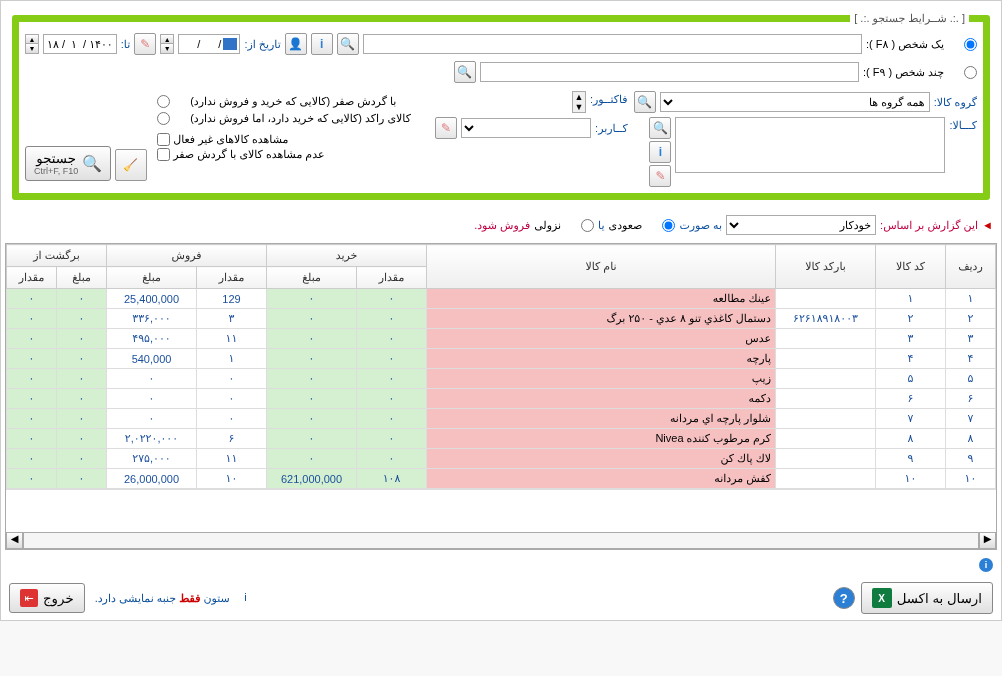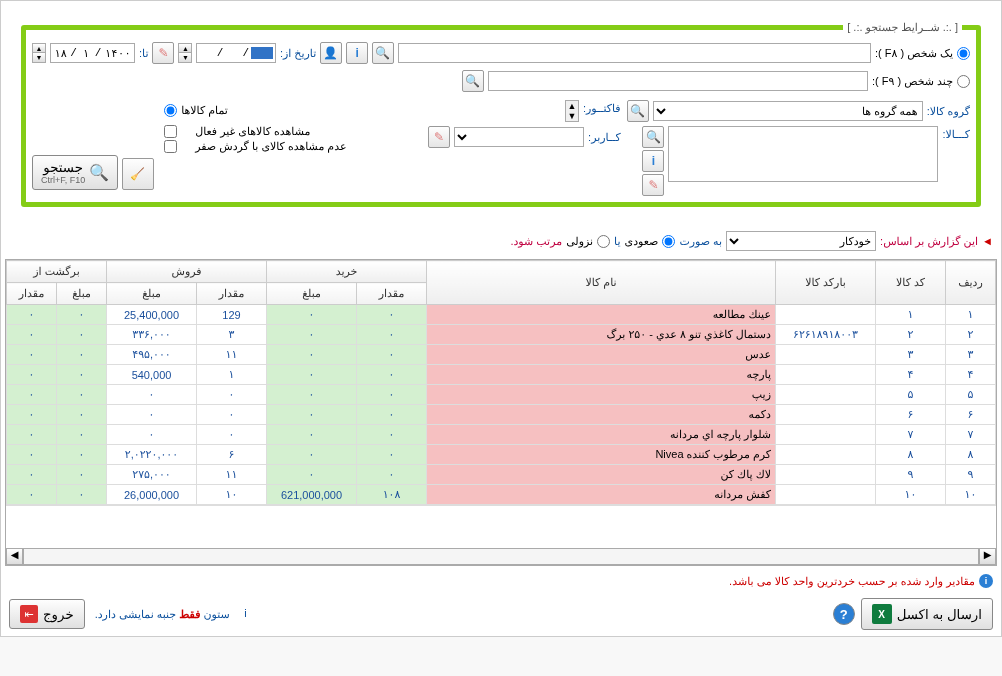--- a/index.html
+++ b/index.html
@@ -1,44 +1,44 @@
 <!DOCTYPE html>
 <html dir="rtl" lang="fa"><head>
 <meta charset="utf-8">
 <style>
 * { box-sizing: border-box; margin: 0; padding: 0; }
 body { font-family: Tahoma, sans-serif; font-size: 11px; background: #f8f8f8; direction: rtl; }
 .window { width: 1002px; background: #fff; border: 1px solid #ccc; }
-fieldset { border: 5px solid #84cc16; margin: 20px; padding: 6px; border-radius: 3px; position: relative; }
+fieldset { border: 7px solid #84cc16; margin: 11px; padding: 6px; border-radius: 3px; position: relative; }
 fieldset > legend { font-size: 11px; color: #555; padding: 0 4px; text-align: right; margin-right: 8px; }
 .label { color: #0a4f9c; font-size: 11px; white-space: nowrap; }
 .input { border: 1px solid #aaa; height: 20px; padding: 0 4px; font-family: inherit; font-size: 11px; }
 .btn-icon { width: 22px; height: 22px; border: 1px solid #999; background: linear-gradient(#fefefe,#e5e5e5); border-radius: 2px; display: inline-flex; align-items: center; justify-content: center; cursor: pointer; font-size: 12px; }
 
 .topsearch { display: flex; align-items: center; gap: 4px; padding: 2px 0; }
-.radio-lbl { display: flex; align-items: center; gap: 4px; white-space: nowrap; }
+.radio-lbl { display: flex; align-items: center; gap: 20px; white-space: nowrap; }
 
 .mainfilters { display: flex; gap: 6px; }
 .leftblock { display: flex; flex-direction: column; gap: 4px; }
 .gblock { display: flex; align-items: center; gap: 4px; }
 .kala-area { display: flex; align-items: stretch; gap: 4px; }
 .kala-box { border: 1px solid #aaa; width: 270px; height: 56px; background: #fff; }
 .icon-col { display: flex; flex-direction: column; gap: 2px; }
 
 .factor-block { display: flex; align-items: stretch; gap: 4px; }
 .factor-list { border: 1px solid #aaa; width: 130px; height: 56px; overflow: hidden; background: #fff; font-size: 11px; padding: 1px; }
 .factor-list .item { display: flex; align-items: center; gap: 3px; padding: 0 2px; }
 .factor-list .item.sel { background: #d0d0d0; }
 .scroll-ctrl { display: flex; flex-direction: column; justify-content: space-between; border: 1px solid #aaa; width: 14px; background: #f0f0f0; font-size: 9px; }
 .scroll-ctrl div { text-align: center; cursor: pointer; }
 
 .goods-radio { padding: 2px 0; }
 .goods-radio .radio-lbl { display: flex; justify-content: flex-end; padding: 2px 0; }
 .checks { display: flex; flex-direction: column; align-items: flex-end; gap: 2px; }
-.chk { display: flex; align-items: center; gap: 18px; justify-content: flex-end; }
+.chk { display: flex; align-items: center; gap: 3px; justify-content: flex-end; }
 
 .search-btn { display: inline-flex; align-items: center; gap: 4px; border: 1px solid #888; background: linear-gradient(#fefefe,#e0e0e0); padding: 4px 8px; border-radius: 3px; cursor: pointer; }
 .search-btn .sub { font-size: 9px; color: #666; display: block; }
 
 .sortbar { display: flex; align-items: center; gap: 4px; padding: 4px 8px; }
 .sortbar .red-arrow { color: #c00; font-weight: bold; }
 .drop { border: 1px solid #aaa; height: 20px; background: #fff; font-family: inherit; font-size: 11px; }
 
 .grid-wrap { margin: 4px; border: 1px solid #aaa; background: #fff; }
 .grid { width: 100%; border-collapse: collapse; table-layout: fixed; }
@@ -60,21 +60,21 @@
 .footer .btn { display: inline-flex; align-items: center; gap: 5px; border: 1px solid #888; background: linear-gradient(#fefefe,#e0e0e0); padding: 5px 10px; border-radius: 3px; cursor: pointer; }
 .footer .info-txt { color: #0a4f9c; display: flex; align-items: center; gap: 3px; }
 .footer .info-txt .red { color: #c00; font-weight: bold; }
 .excel-ico { width: 20px; height: 20px; background: #0f7b3e; color: #fff; display: inline-flex; align-items: center; justify-content: center; font-size: 10px; font-weight: bold; border-radius: 2px; }
 .exit-ico { width: 18px; height: 18px; background: #d33; display: inline-flex; align-items: center; justify-content: center; color: #fff; font-size: 11px; border-radius: 2px; }
 .help-ico { width: 22px; height: 22px; border-radius: 50%; background: #2b7fd4; color: #fff; display: inline-flex; align-items: center; justify-content: center; font-size: 13px; font-weight: bold; border: 1px solid #888; cursor: pointer; }
 .spin { display: inline-flex; flex-direction: column; border: 1px solid #aaa; }
 .spin div { width: 12px; height: 9px; font-size: 7px; text-align: center; border-bottom: 1px solid #aaa; background: linear-gradient(#fff,#ddd); cursor: pointer; line-height: 9px; }
 .spin div:last-child { border-bottom: none; }
 .date-input { display: flex; align-items: center; gap: 1px; border: 1px solid #aaa; height: 20px; background: #fff; padding: 0 2px; }
-.date-input span { padding: 0 1px; font-family: Liberation Mono, monospace; }
+.date-input span { padding: 0 1px; }
 .date-input .seg { min-width: 14px; text-align: center; }
 .date-input .seg.hi { background: #3173c6; color: #fff; }
 .eraser { color: #d77; }
 .mag { color: #2b7fd4; }
 </style>
 </head>
 <body>
 <div class="window">
 
 <fieldset>
@@ -156,22 +156,26 @@
     <div class="gblock">
       <span class="label">کــاربر:</span>
       <select class="drop" style="width:130px"><option></option></select>
       <button class="btn-icon eraser">✎</button>
     </div>
   </div>
 
   <div style="flex:1;display:flex;gap:10px">
     <div style="flex:1" class="goods-radio">
       <label class="radio-lbl">
-              <span>تمام کالاها</span>
-              <input type="radio" name="gf" checked="" style="">
+              <span>با گردش صفر (کالایی که خرید و فروش ندارد)</span>
+              <input type="radio" name="gf" style="">
+            </label>
+      <label class="radio-lbl">
+              <span>کالای راکد (کالایی که خرید دارد، اما فروش ندارد)</span>
+              <input type="radio" name="gf" style="">
             </label>
       <div class="checks" style="margin-top:6px">
         <label class="chk">
                 <span>مشاهده کالاهای غیر فعال</span>
                 <input type="checkbox" style="">
               </label>
         <label class="chk">
                 <span>عدم مشاهده کالای با گردش صفر</span>
                 <input type="checkbox" style="">
               </label>
@@ -195,21 +199,21 @@
   <span class="label">به صورت</span>
   <label class="radio-lbl">
         <input type="radio" name="ord" checked="" style="">
         <span>صعودی</span>
       </label>
   <span class="label">یا</span>
   <label class="radio-lbl">
         <input type="radio" name="ord" style="">
         <span>نزولی</span>
       </label>
-  <span class="label" style="color:#c00040">مرتب شود.</span>
+  <span class="label" style="color:#c00040">فروش شود.</span>
 </div>
 
 <div class="grid-wrap">
 <table class="grid">
 <colgroup>
 <col style="width:50px">
           <col style="width:70px">
           <col style="width:100px">
           <col>
           <col style="width:70px">
@@ -365,21 +369,20 @@
   <div class="hscroll">
     <div class="arrow">▶</div>
           <div class="track"></div>
           <div class="arrow">◀</div>
   </div>
 </div>
 </div>
 
 <div class="note">
   <span class="i">i</span>
-  <span>مقادیر وارد شده بر حسب خردترین واحد کالا می باشد.</span>
 </div>
 
 <div class="footer">
   <div style="display:flex;gap:6px;align-items:center">
     <button class="btn">
       <span>ارسال به اکسل</span>
       <span class="excel-ico">X</span>
     </button>
     <span class="help-ico">?</span>
   </div>

